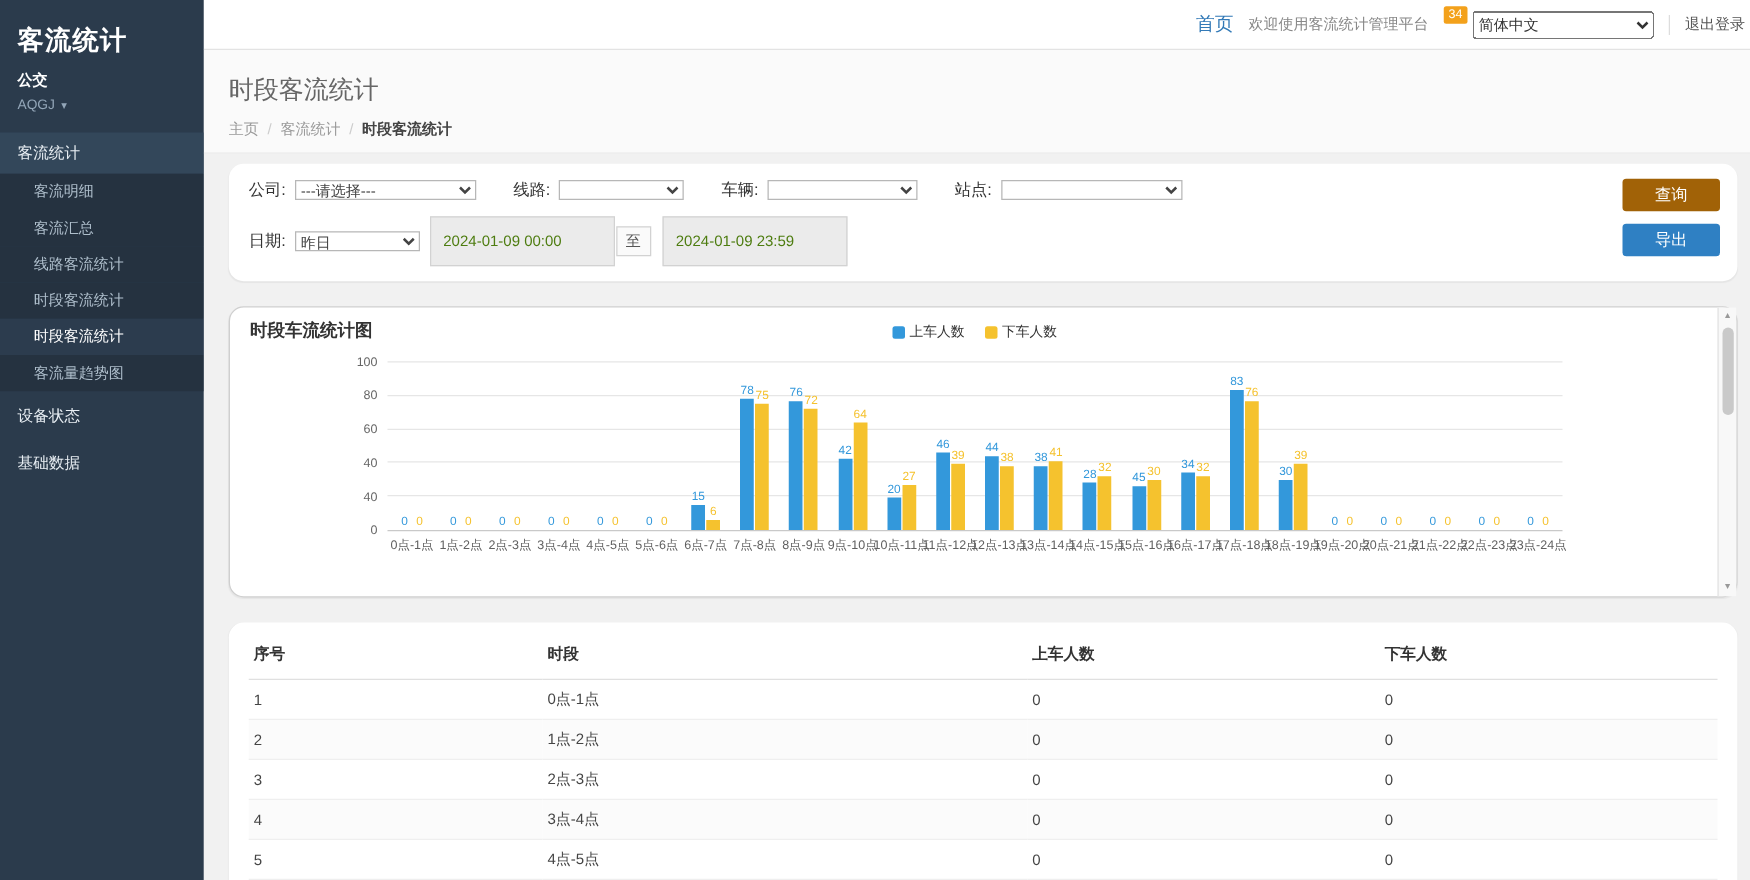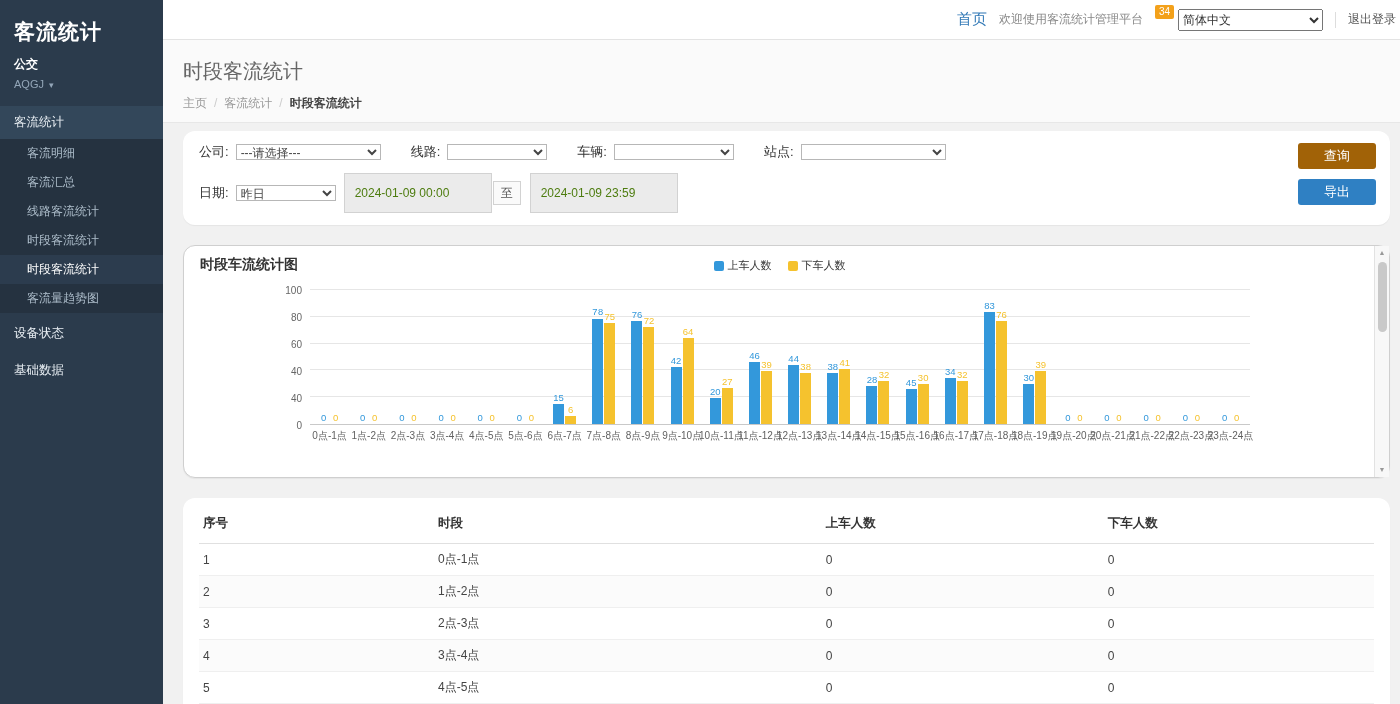--- a/index.html
+++ b/index.html
@@ -262,21 +262,21 @@
                     <div class="barval" style="color: rgb(51, 152, 219);">15</div>
                     <div class="bar" style="height: 20.25px; background: rgb(51, 152, 219);"></div>
                   </div>
                   <div class="barwrap">
                     <div class="barval" style="color: rgb(245, 194, 46);">6</div>
                     <div class="bar" style="height: 8.1px; background: rgb(245, 194, 46);"></div>
                   </div>
                 </div>
                 <div class="group">
                   <div class="barwrap">
-                    <div class="barval" style="color: rgb(51, 152, 219); font-family: Liberation Mono, monospace;">78</div>
+                    <div class="barval" style="color: rgb(51, 152, 219);">78</div>
                     <div class="bar" style="height: 105.3px; background: rgb(51, 152, 219);"></div>
                   </div>
                   <div class="barwrap">
                     <div class="barval" style="color: rgb(245, 194, 46); margin-top: 14px;">75</div>
                     <div class="bar" style="height: 101.25px; background: rgb(245, 194, 46);"></div>
                   </div>
                 </div>
                 <div class="group">
                   <div class="barwrap">
                     <div class="barval" style="color: rgb(51, 152, 219);">76</div>

